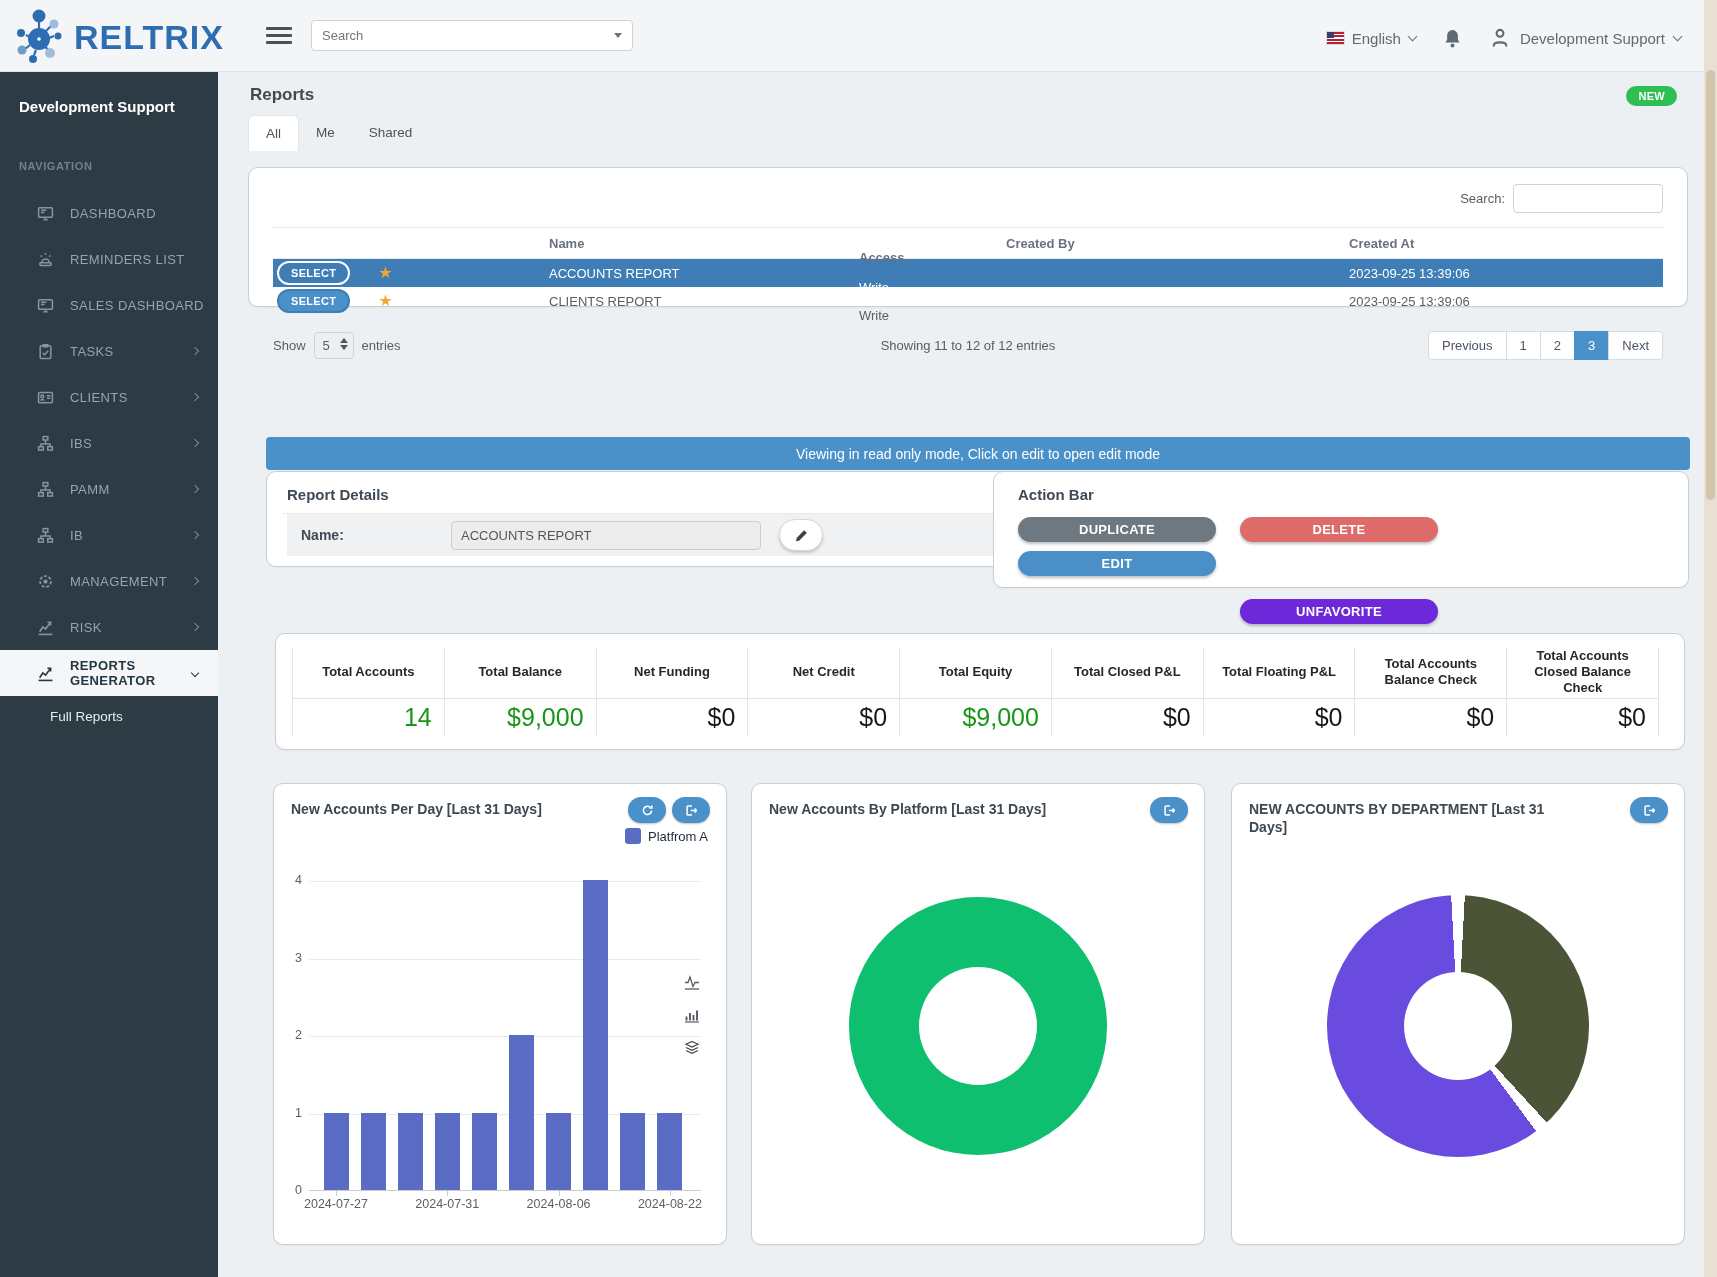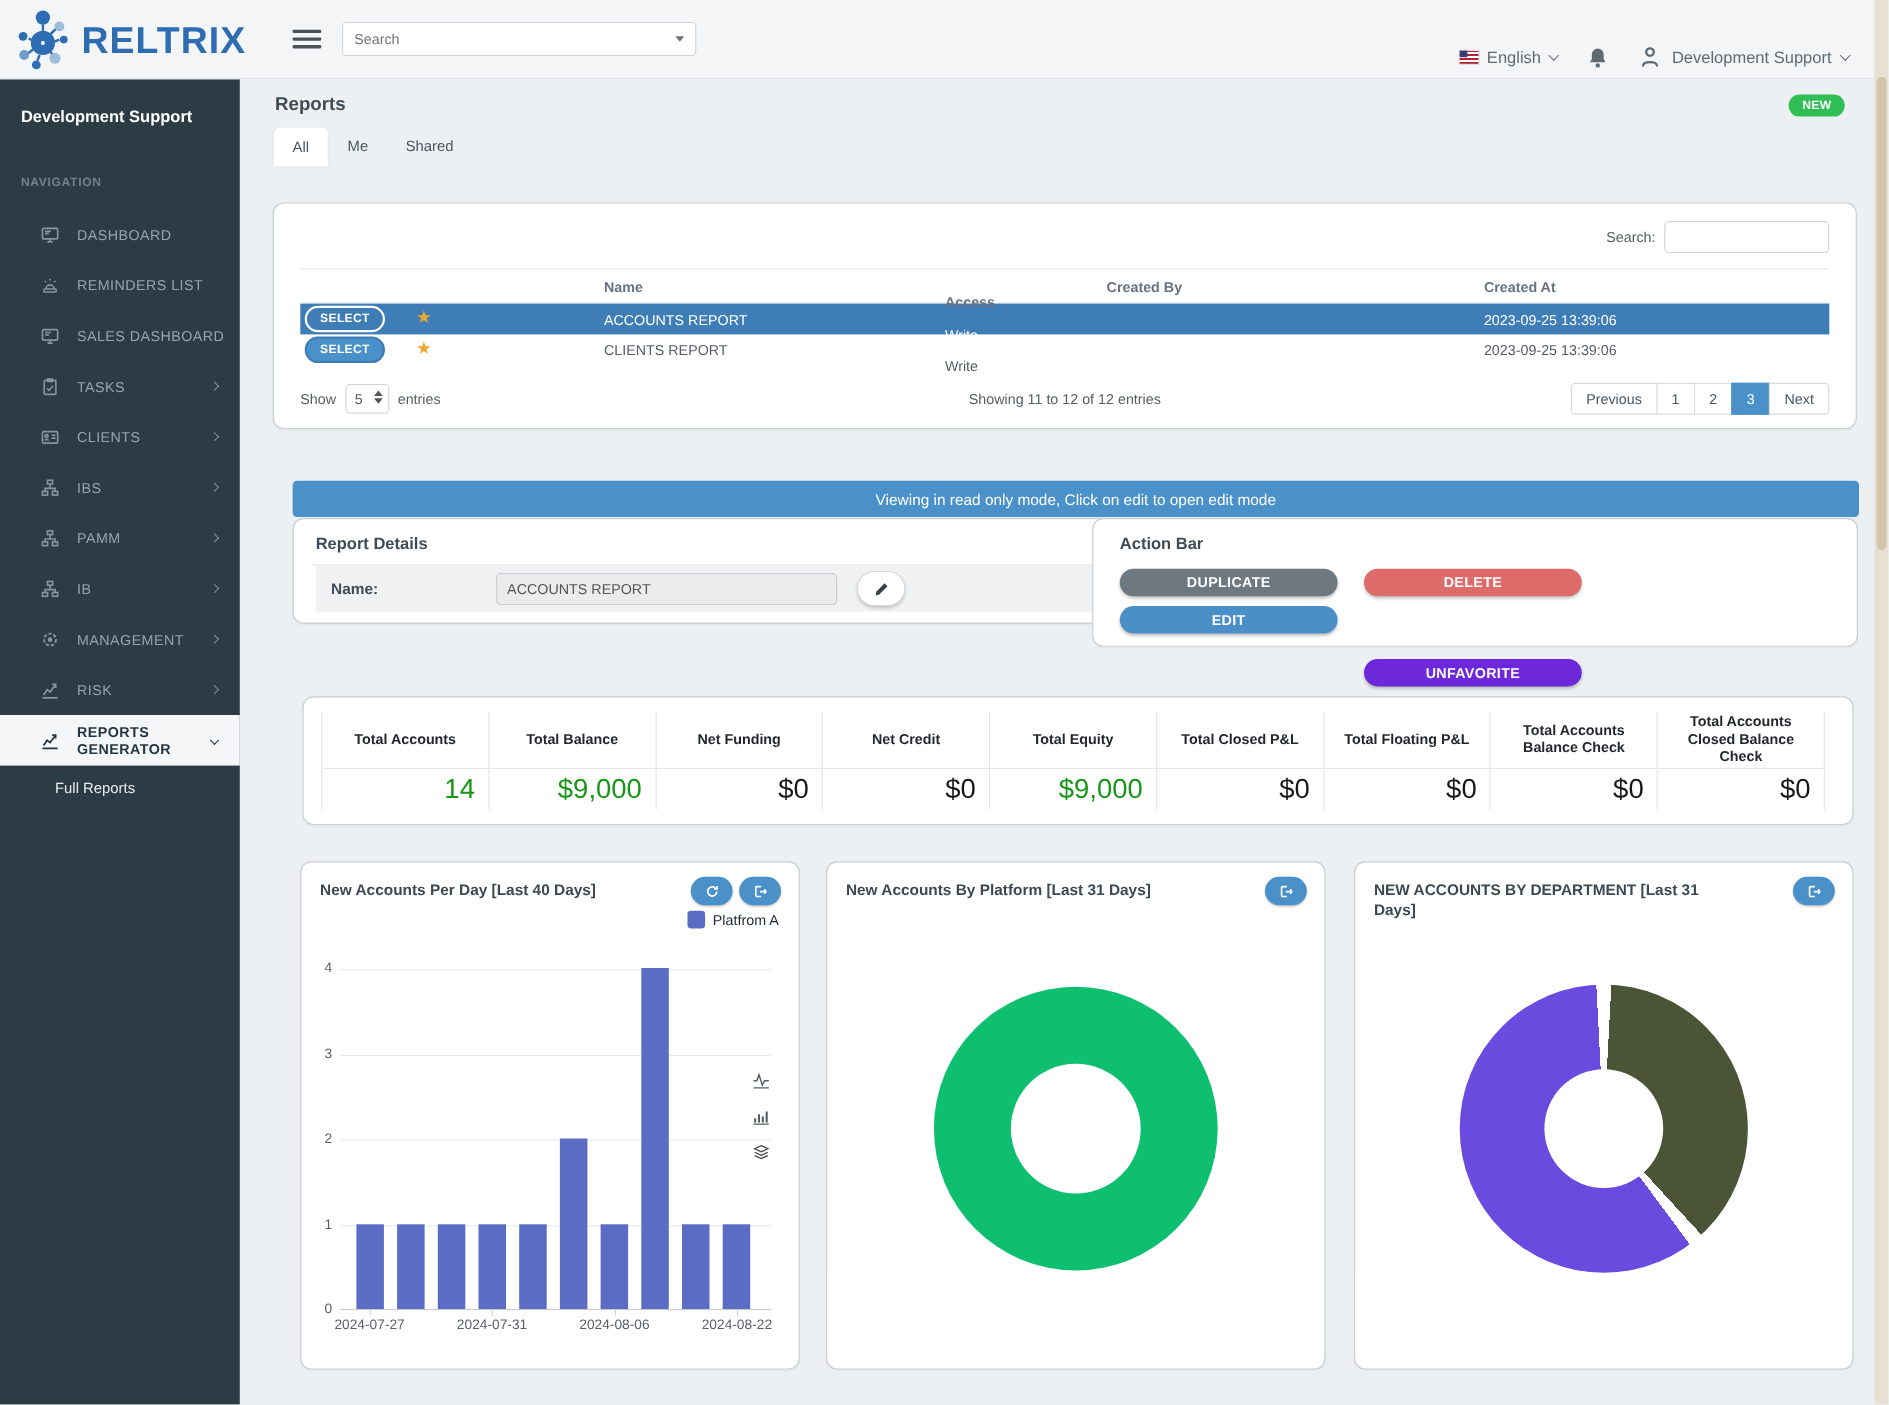--- a/index.html
+++ b/index.html
@@ -8,21 +8,21 @@
 
   
   .topbar { position:absolute; left:0; top:0; width:1717px; height:72px; background:#f4f5f7; border-bottom:1px solid #dfe2e6; z-index:5; }
   .brand { position:absolute; left:12px; top:6px; display:flex; align-items:center; gap:8px; }
   .brand-text { font-size:34px; font-weight:bold; color:#2f6db3; letter-spacing:1px; }
   .hamburger { position:absolute; left:266px; top:27px; width:26px; height:18px; cursor:pointer; }
   .hamburger span { display:block; height:2.5px; background:#4a5157; margin-bottom:4.5px; border-radius:1px; }
   .search-wrap { position:absolute; left:311px; top:20px; width:322px; height:31px; background:#fff; border:1px solid #cfd4d8; border-radius:4px; display:flex; align-items:center; padding:0 10px; }
   .search-wrap input { border:none; outline:none; flex:1; font-size:13px; color:#444; background:transparent; font-family:inherit; }
   .caret-down { width:0; height:0; border-left:4.5px solid transparent; border-right:4.5px solid transparent; border-top:5px solid #6a737b; }
-  .top-right { position:absolute; right:36px; top:16px; height:72px; display:flex; align-items:center; gap:26px; color:#5f6a73;text-align:right; }
+  .top-right { position:absolute; right:36px; top:2px; height:72px; display:flex; align-items:center; gap:26px; color:#5f6a73;text-align:right; }
   .lang { display:flex; align-items:center; gap:8px; font-size:15px; cursor:pointer; }
   .flag { width:17px; height:12px; position:relative; background:repeating-linear-gradient(180deg,#b22234 0 1.7px,#fff 1.7px 3.4px); box-shadow:0 0 0 1px #d9dce0; }
   .flag::after { content:""; position:absolute; left:0; top:0; width:7.5px; height:6px; background:#3c3b6e; }
   .chev { width:7px; height:7px; border-right:1.6px solid #6a737b; border-bottom:1.6px solid #6a737b; transform:rotate(45deg); margin-top:-3px; }
   .user-box { display:flex; align-items:center; gap:9px; font-size:15px; cursor:pointer; }
 
   
   .sidebar { position:absolute; left:0; top:72px; width:218px; bottom:0; background:#2d3b45; z-index:4; }
   .sb-title { color:#fff; font-weight:bold; font-size:15px; padding:26px 0 0 19px; }
   .sb-section { color:#72808b; font-weight:bold; font-size:11px; letter-spacing:.6px; padding:45px 0 0 19px; }
@@ -39,21 +39,21 @@
   .page-title { position:absolute; left:32px; top:13px; font-size:17px; font-weight:bold; color:#3f4a54; }
   .new-badge { position:absolute; right:40px; top:14px; background:#2fbe54; color:#fff; font-size:11px; font-weight:bold; padding:4px 12px; border-radius:10px; letter-spacing:.3px; }
   .tabs { position:absolute; left:30px; top:43px; display:flex; }
   .tab { padding:10px 17px; font-size:13.5px; color:#4a5560; cursor:pointer; }
   .tab.active { background:#fff; border:1px solid #e3e6e9; border-bottom:none; border-radius:6px 6px 0 0; }
 
   .card { position:absolute; background:#fff; border:1px solid #c9ced3; border-radius:10px; box-shadow:0 1px 2px rgba(0,0,0,.04); }
   .card-title { font-size:15px; font-weight:bold; color:#3f4a54; }
 
   
-  .tbl-card { left:30px; top:112px; width:1440px; height:206px; padding:16px 24px; }
+  .tbl-card { left:30px; top:95px; width:1440px; height:140px; padding:16px 24px; }
   .tbl-search { display:flex; justify-content:flex-end; align-items:center; gap:8px; font-size:13px; color:#555e66; }
   .tbl-search input { width:150px; height:29px; border:1px solid #cfd4d8; border-radius:4px; padding:0 8px; font-size:13px; font-family:inherit; }
   .tbl-head { display:flex; border-top:1px solid #e5e7e9; border-bottom:1px solid #e5e7e9; margin-top:14px; height:32px; align-items:center; font-size:13px; font-weight:bold; color:#6a7280; }
   .tbl-row { display:flex; align-items:center; height:28px; font-size:13px; color:#555e66; }
   .tbl-row.selected { background:#3e7db5; color:#fff; }
   .c-act { width:276px; display:flex; align-items:center; gap:28px; padding-left:4px; }
   .c-name { width:310px; } .c-acc { width:147px;margin-top:28px; } .c-by { width:343px; } .c-at { flex:1; }
   .sel-btn { min-width:66px; padding:4px 12px; border-radius:12px; font-size:11px; font-weight:bold; text-align:center; cursor:pointer; letter-spacing:.3px; }
   .sel-btn.on-blue { border:2px solid #fff; color:#fff; background:transparent; }
   .sel-btn.on-white { background:#4a90c9; border:2px solid #3e7db5; color:#fff; }
@@ -435,21 +435,21 @@
           </div>
           <div class="st-col">
             <div class="st-h">Total Accounts Closed Balance Check</div>
             <div class="st-v ">$0</div>
           </div>
           <div class="st-col sliver"></div>
         </div>
     </div>
 
     <div class="card chart-card" style="left:55px;">
-      <div class="chart-title">New Accounts Per Day [Last 40 Days]</div>
+      <div class="chart-title">New Accounts Per Day [Last 31 Days]</div>
       <div class="chart-btns">
         <button class="ico-pill">
             <span style="display:flex;">
           <svg width="15" height="15" viewBox="0 0 16 16" fill="none" stroke="#fff" stroke-width="1.7">
                 <path d="M12.4 8A4.4 4.4 0 1 1 11 4.7"></path>
                 <path d="M12.6 2.6v2.8H9.8"></path>
               </svg>
         </span>
           </button>
         <button class="ico-pill">

